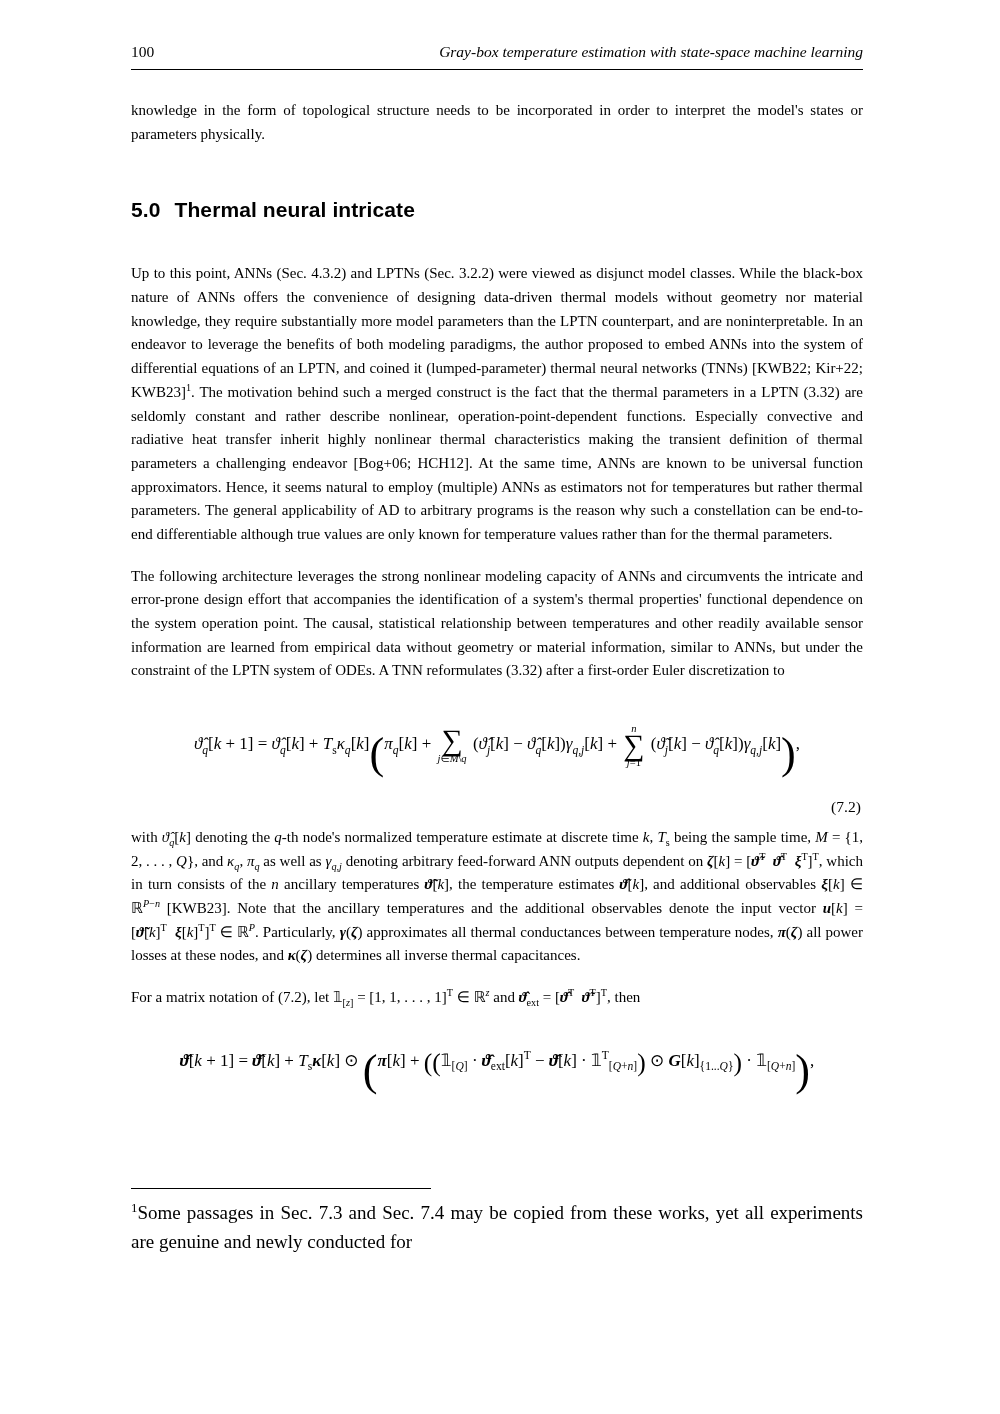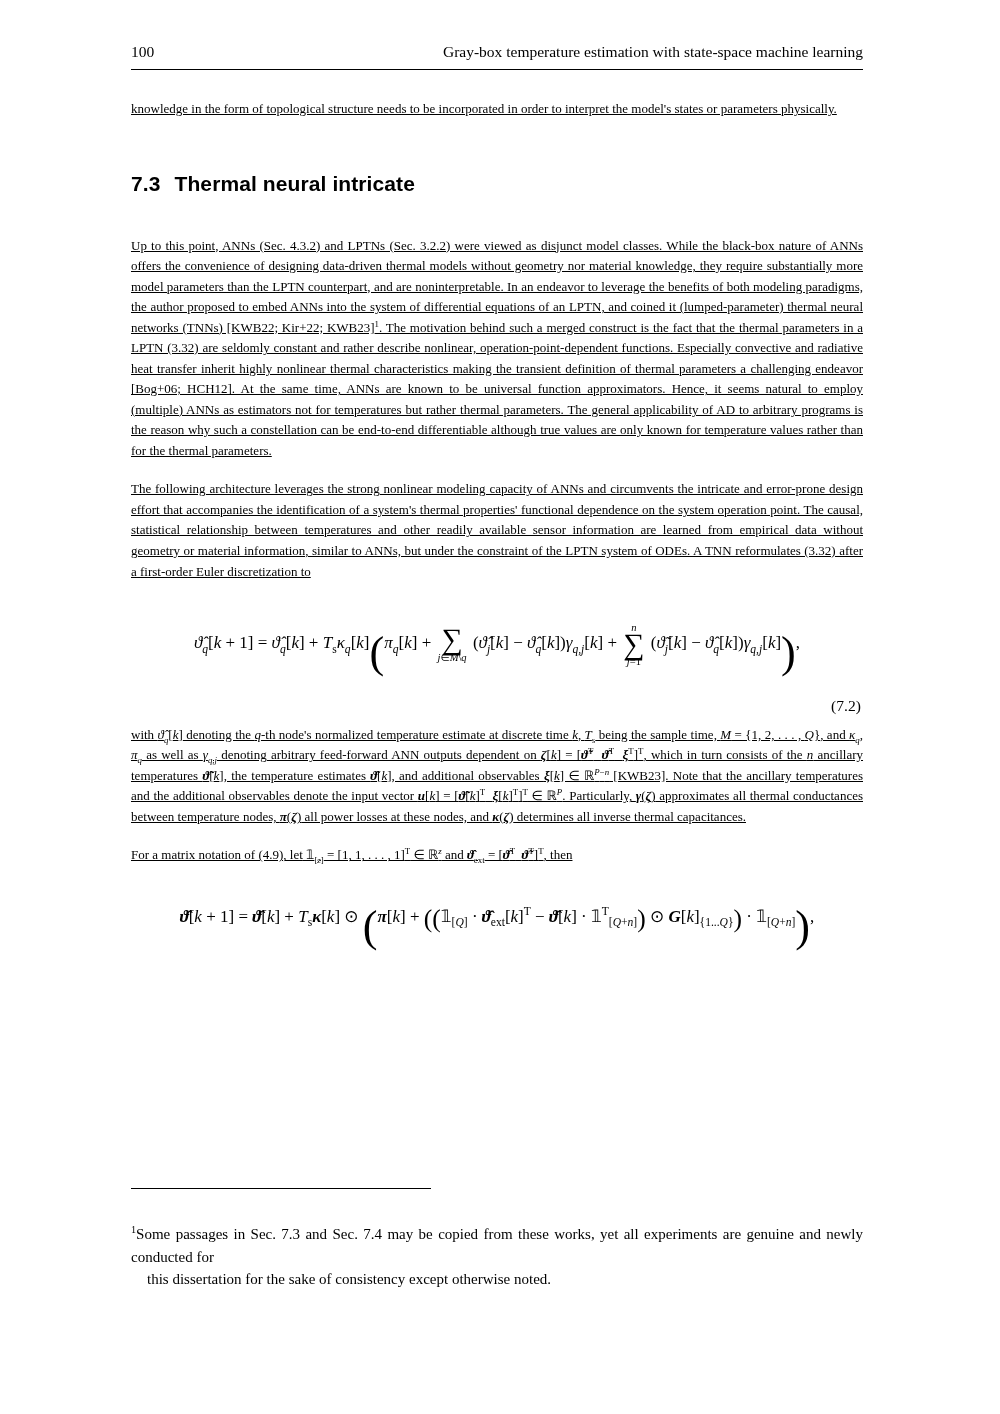--- a/index.html
+++ b/index.html
@@ -31,42 +31,42 @@
     align-items: baseline;
     font-size: 15.5px;
   }
   .header .page-num {
     width: 60px;
     text-align: left;
   }
   .header .head-title {
     flex: 1;
     text-align: right;
+    font-style: italic;
   }
   .header-rule {
     position: absolute;
     left: 131px;
     top: 66px;
     width: 732px;
     height: 1px;
     background: #000;
   }
   .content {
     position: absolute;
     left: 131px;
     top: 96px;
     width: 732px;
   }
   p.body {
     margin: 0 0 0 0;
-    font-size: 13px;
+    font-size: 15px;
     line-height: 1.58;
     text-align: justify;
     text-justify: inter-word;
-    text-decoration: underline;
   }
   .para-gap { height: 18px; }
   h2.section {
     font-family: "Liberation Sans", sans-serif;
     font-size: 21px;
     font-weight: bold;
     margin: 0;
     padding: 0;
     letter-spacing: 0.1px;
   }
@@ -139,24 +139,23 @@
     top: 1185px;
     width: 300px;
     height: 1px;
     background: #000;
   }
   .footnote {
     position: absolute;
     left: 131px;
     top: 1196px;
     width: 732px;
-    font-size: 15px;
+    font-size: 19px;
     line-height: 1.5;
     text-align: justify;
-    margin-top: 24px;
   }
   .footnote .fn-indent {
     display: block;
     padding-left: 16px;
     text-indent: 0;
   }
 </style>
 </head>
 <body>
 
@@ -166,21 +165,21 @@
     <span class="page-num">100</span>
     <span class="head-title">Gray-box temperature estimation with state-space machine learning</span>
   </div>
   <div class="header-rule"></div>
 
   <div class="content">
 
     <p class="body">knowledge in the form of topological structure needs to be incorporated in order to interpret the model's states or parameters physically.</p>
 
     <div class="sec-block">
-      <h2 class="section">7.3</h2>
+      <h2 class="section">5.0</h2>
       <h2 class="section">Thermal neural intricate</h2>
     </div>
 
     <p class="body"><span>Up to this point, ANNs (Sec. 4.3.2) and LPTNs (Sec. 3.2.2) were viewed as disjunct model classes. While the black-box nature of ANNs offers the convenience of designing data-driven thermal models without geometry nor material knowledge, they require substantially more model parameters than the LPTN counterpart, and are noninterpretable. In an endeavor to leverage the benefits of both modeling paradigms, the author proposed to embed ANNs into the system of differential equations of an LPTN, and coined it (lumped-parameter) thermal neural networks (TNNs) [KWB22; Kir+22; KWB23]</span><sup>1</sup><span>. The motivation behind such a merged construct is the fact that the thermal parameters in a LPTN (3.32) are seldomly constant and rather describe nonlinear, operation-point-dependent functions. Especially convective and radiative heat transfer inherit highly nonlinear thermal characteristics making the transient definition of thermal parameters a challenging endeavor [Bog+06; HCH12]. At the same time, ANNs are known to be universal function approximators. Hence, it seems natural to employ (multiple) ANNs as estimators not for temperatures but rather thermal parameters. The general applicability of AD to arbitrary programs is the reason why such a constellation can be end-to-end differentiable although true values are only known for temperature values rather than for the thermal parameters.</span></p>
 
     <div class="para-gap"></div>
 
     <p class="body">The following architecture leverages the strong nonlinear modeling capacity of ANNs and circumvents the intricate and error-prone design effort that accompanies the identification of a system's thermal properties' functional dependence on the system operation point. The causal, statistical relationship between temperatures and other readily available sensor information are learned from empirical data without geometry or material information, similar to ANNs, but under the constraint of the LPTN system of ODEs. A TNN reformulates (3.32) after a first-order Euler discretization to</p>
 
     <div class="eq-block">
@@ -191,29 +190,28 @@
         <span class="sum"><span class="hi"><span class="it">n</span></span><span class="sym">∑</span><span class="lo"><span class="it">j</span>=1</span></span>
         (<span class="it">ϑ̃</span><sub class="it">j</sub>[<span class="it">k</span>] − <span class="it">ϑ̂</span><sub class="it">q</sub>[<span class="it">k</span>])<span class="it">γ</span><sub class="it">q,j</sub>[<span class="it">k</span>]<span class="big-paren">)</span>,
       </span>
       <span class="eq-num">(7.2)</span>
     </div>
 
     <p class="body"><span>with </span><span class="it">ϑ̂</span><sub class="it">q</sub>[<span class="it">k</span>]<span> denoting the </span><span class="it">q</span><span>-th node's normalized temperature estimate at discrete time </span><span class="it">k</span>, <span class="it">T</span><sub>s</sub><span> being the sample time, </span><span class="it">M</span> = {1, 2, . . . , <span class="it">Q</span>}<span>, and </span><span class="it">κ</span><sub class="it">q</sub>, <span class="it">π</span><sub class="it">q</sub><span> as well as </span><span class="it">γ</span><sub class="it">q,j</sub><span> denoting arbitrary feed-forward ANN outputs dependent on </span><span class="bi">ζ</span>[<span class="it">k</span>] = [<span class="bi">ϑ̃</span><sup>T</sup>&nbsp;&nbsp;<span class="bi">ϑ̂</span><sup>T</sup>&nbsp;&nbsp;<span class="bi">ξ</span><sup>T</sup>]<sup>T</sup><span>, which in turn consists of the </span><span class="it">n</span><span> ancillary temperatures </span><span class="bi">ϑ̃</span>[<span class="it">k</span>]<span>, the temperature estimates </span><span class="bi">ϑ̂</span>[<span class="it">k</span>]<span>, and additional observables </span><span class="bi">ξ</span>[<span class="it">k</span>] ∈ ℝ<sup><span class="it">P</span>−<span class="it">n</span></sup><span> [KWB23]. Note that the ancillary temperatures and the additional observables denote the input vector </span><span class="bi">u</span>[<span class="it">k</span>] = [<span class="bi">ϑ̃</span>[<span class="it">k</span>]<sup>T</sup>&nbsp;&nbsp;<span class="bi">ξ</span>[<span class="it">k</span>]<sup>T</sup>]<sup>T</sup> ∈ ℝ<sup><span class="it">P</span></sup><span>. Particularly, </span><span class="bi">γ</span>(<span class="bi">ζ</span>)<span> approximates all thermal conductances between temperature nodes, </span><span class="bi">π</span>(<span class="bi">ζ</span>)<span> all power losses at these nodes, and </span><span class="bi">κ</span>(<span class="bi">ζ</span>)<span> determines all inverse thermal capacitances.</span></p>
 
     <div class="para-gap"></div>
 
-    <p class="body"><span>For a matrix notation of (4.9), let</span> 𝟙<sub>[<span class="it">z</span>]</sub> = [1, 1, . . . , 1]<sup>T</sup> ∈ ℝ<sup><span class="it">z</span></sup> and <span class="bi">ϑ̂</span><sub>ext</sub> = [<span class="bi">ϑ̂</span><sup>T</sup>&nbsp;&nbsp;<span class="bi">ϑ̃</span><sup>T</sup>]<sup>T</sup>, then</p>
+    <p class="body"><span>For a matrix notation of (7.2), let</span> 𝟙<sub>[<span class="it">z</span>]</sub> = [1, 1, . . . , 1]<sup>T</sup> ∈ ℝ<sup><span class="it">z</span></sup> and <span class="bi">ϑ̂</span><sub>ext</sub> = [<span class="bi">ϑ̂</span><sup>T</sup>&nbsp;&nbsp;<span class="bi">ϑ̃</span><sup>T</sup>]<sup>T</sup>, then</p>
 
     <div class="eq-block">
       <span class="eq-line">
         <span class="bi">ϑ̂</span>[<span class="it">k</span>&nbsp;+&nbsp;1] = <span class="bi">ϑ̂</span>[<span class="it">k</span>] + <span class="it">T</span><sub>s</sub><span class="bi">κ</span>[<span class="it">k</span>] ⊙ <span class="big-paren">(</span><span class="bi">π</span>[<span class="it">k</span>] + <span class="mid-paren">(</span><span class="mid-paren">(</span>𝟙<sub>[<span class="it">Q</span>]</sub> · <span class="bi">ϑ̂</span><sub>ext</sub>[<span class="it">k</span>]<sup>T</sup> − <span class="bi">ϑ̂</span>[<span class="it">k</span>] · 𝟙<sup>T</sup><sub>[<span class="it">Q</span>+<span class="it">n</span>]</sub><span class="mid-paren">)</span> ⊙ <span class="bi">G</span>[<span class="it">k</span>]<sub>{1...<span class="it">Q</span>}</sub><span class="mid-paren">)</span> · 𝟙<sub>[<span class="it">Q</span>+<span class="it">n</span>]</sub><span class="big-paren">)</span>,
       </span>
     </div>
 
   </div>
 
   <div class="footnote-rule"></div>
   <div class="footnote">
     <sup>1</sup><span>Some passages in Sec. 7.3 and Sec. 7.4 may be copied from these works, yet all experiments are genuine and newly conducted for</span>
-    <span class="fn-indent">this dissertation for the sake of consistency except otherwise noted.</span>
   </div>
 
 </div>
 
 </body></html>

